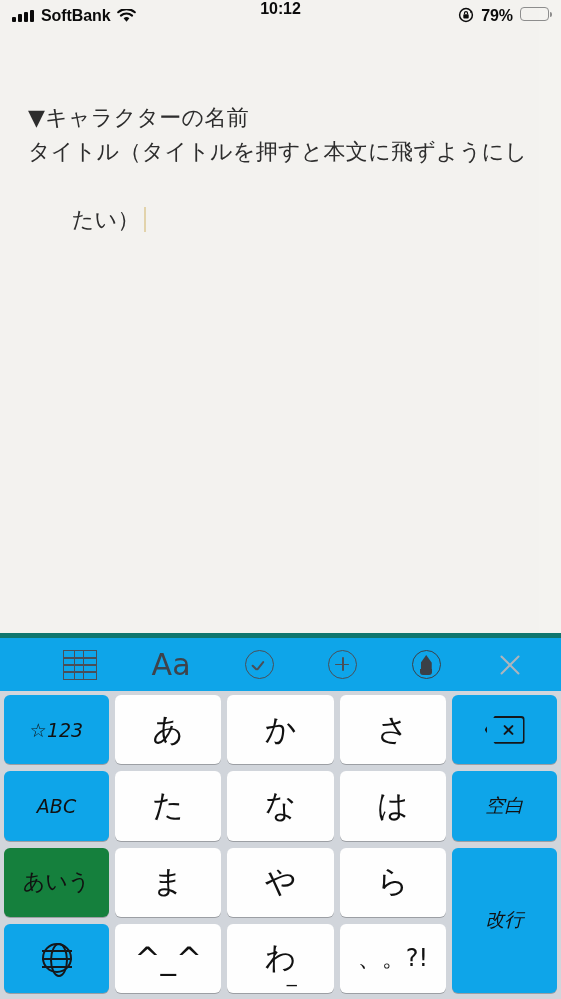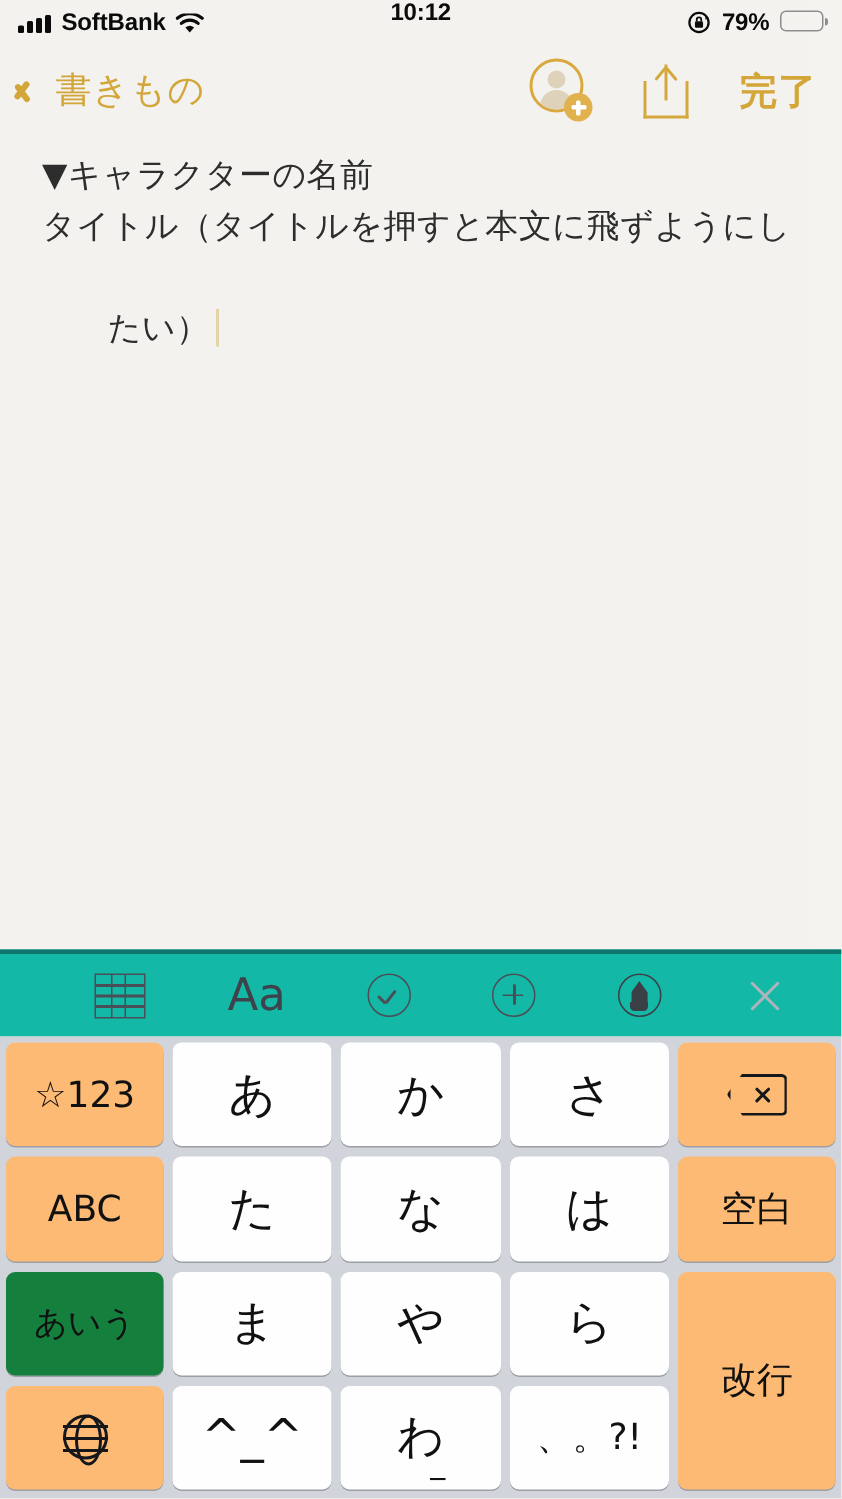--- a/index.html
+++ b/index.html
@@ -148,23 +148,23 @@
   }
   .caret {
     display: inline-block; width: 2.5px; height: 25px;
     background: #e2d3ab; vertical-align: -5px; margin-left: 4px;
   }
 
   
   #format-bar {
     position: absolute; top: 633px; left: 0;
     width: 561px; height: 58px;
-    background: #14b8a6;
+    background: #0ea5e9;
     display: flex; align-items: center;
-    border-top: 3px solid #0f766e;
+    border-top: 5px solid #0f766e;
   }
   .fbar-items {
     display: flex; align-items: center; justify-content: space-around;
     width: 468px; padding-left: 36px;
   }
   .fbar-close { margin-left: auto; margin-right: 36px; }
   .fbtn { cursor: pointer; display: flex; align-items: center; justify-content: center; }
 
   .ic-table { width: 34px; height: 30px; position: relative; }
   .ic-table .grid {
@@ -240,21 +240,21 @@
     border-radius: 6px;
     display: flex; align-items: center; justify-content: center;
     font-family: "DejaVu Sans", "Liberation Sans", sans-serif;
     color: #111;
     box-shadow: 0 1px 0 rgba(0,0,0,.25);
     cursor: pointer;
     position: relative;
     user-select: none;
   }
   .key.white { background: #fefefe; font-size: 31px; }
-  .key.grey  { background: #fdba74; font-size: 24px; }
+  .key.grey  { background: #0ea5e9; font-size: 19px; font-style: italic; }
   .key.light { background: #15803d; font-size: 22px; }
   .key.tall  { grid-row: span 2; }
   .key .sub-underscore {
     position: absolute; font-size: 20px; color: #111;
     left: 56%; top: 57%;
   }
   .ic-bksp { width: 40px; height: 28px; position: relative; }
   .ic-bksp .shape {
     position: absolute; inset: 0;
     border: 2.2px solid #15171a;
@@ -316,42 +316,20 @@
           <rect x="5.3" y="7.2" width="5.4" height="4.3" rx="0.9" fill="#0b0b0b"></rect>
           <path d="M6.5 7.2 V6.1 a1.5 1.5 0 0 1 3 0 V7.2" fill="none" stroke="#0b0b0b" stroke-width="1.2"></path>
           <path d="M12.3 3.1 l2.1 1.6 -2.1 1.6 Z" fill="#0b0b0b"></path>
         </svg>
       </span>
       <span class="batt-pct">79%</span>
       <span class="batt"><span class="fill"></span></span>
     </div>
   </div>
 
-  <div id="nav-bar">
-    <div class="back-btn">
-      <span class="chev"></span>
-      <span class="back-label">書きもの</span>
-    </div>
-    <div class="nav-right">
-      <span class="icon-person">
-        <span class="ring">
-            <span class="head"></span>
-            <span class="body"></span>
-          </span>
-        <span class="plus"></span>
-      </span>
-      <span class="icon-share">
-        <span class="box"></span>
-          <span class="stem"></span>
-        <span class="ar1"></span>
-          <span class="ar2"></span>
-      </span>
-      <span class="done-btn">完了</span>
-    </div>
-  </div>
 
   <div id="note-body">
     <div class="note-text">▼キャラクターの名前</div>
     <div class="note-text">タイトル（タイトルを押すと本文に飛ずようにし</div>
     <div class="note-text">
       <span>たい）</span><span class="caret"></span>
     </div>
   </div>
 
   <div id="format-bar">

